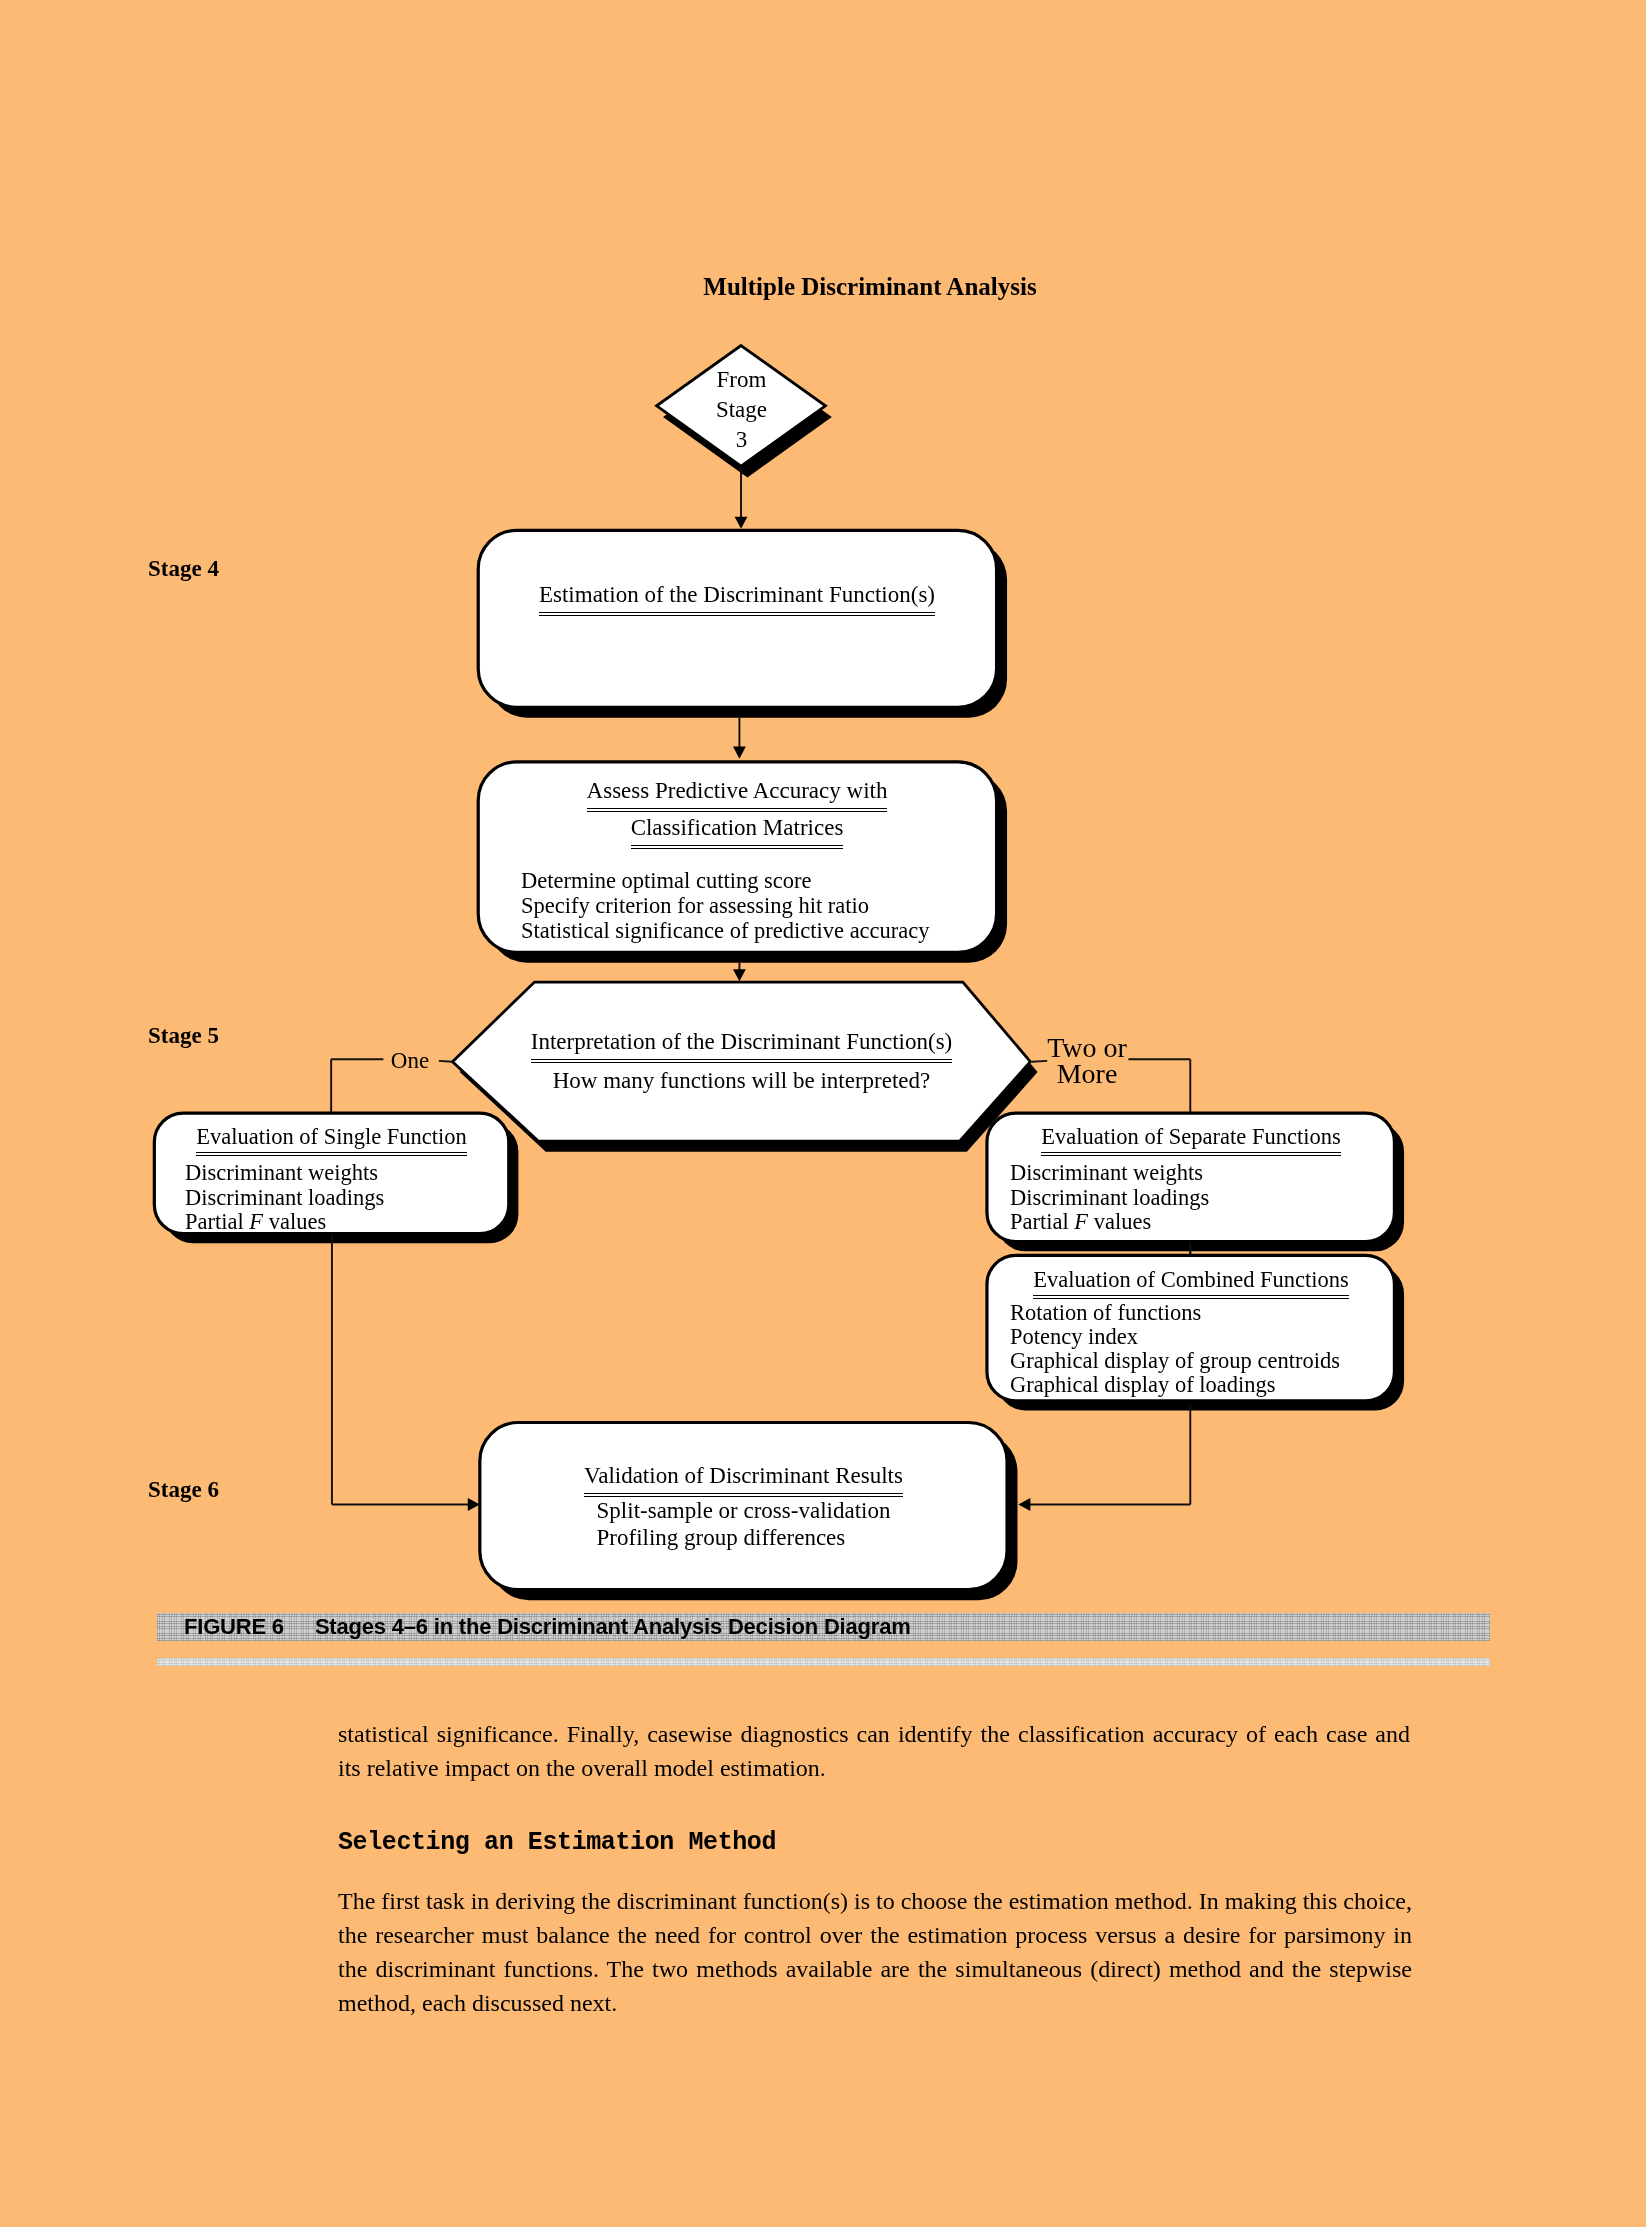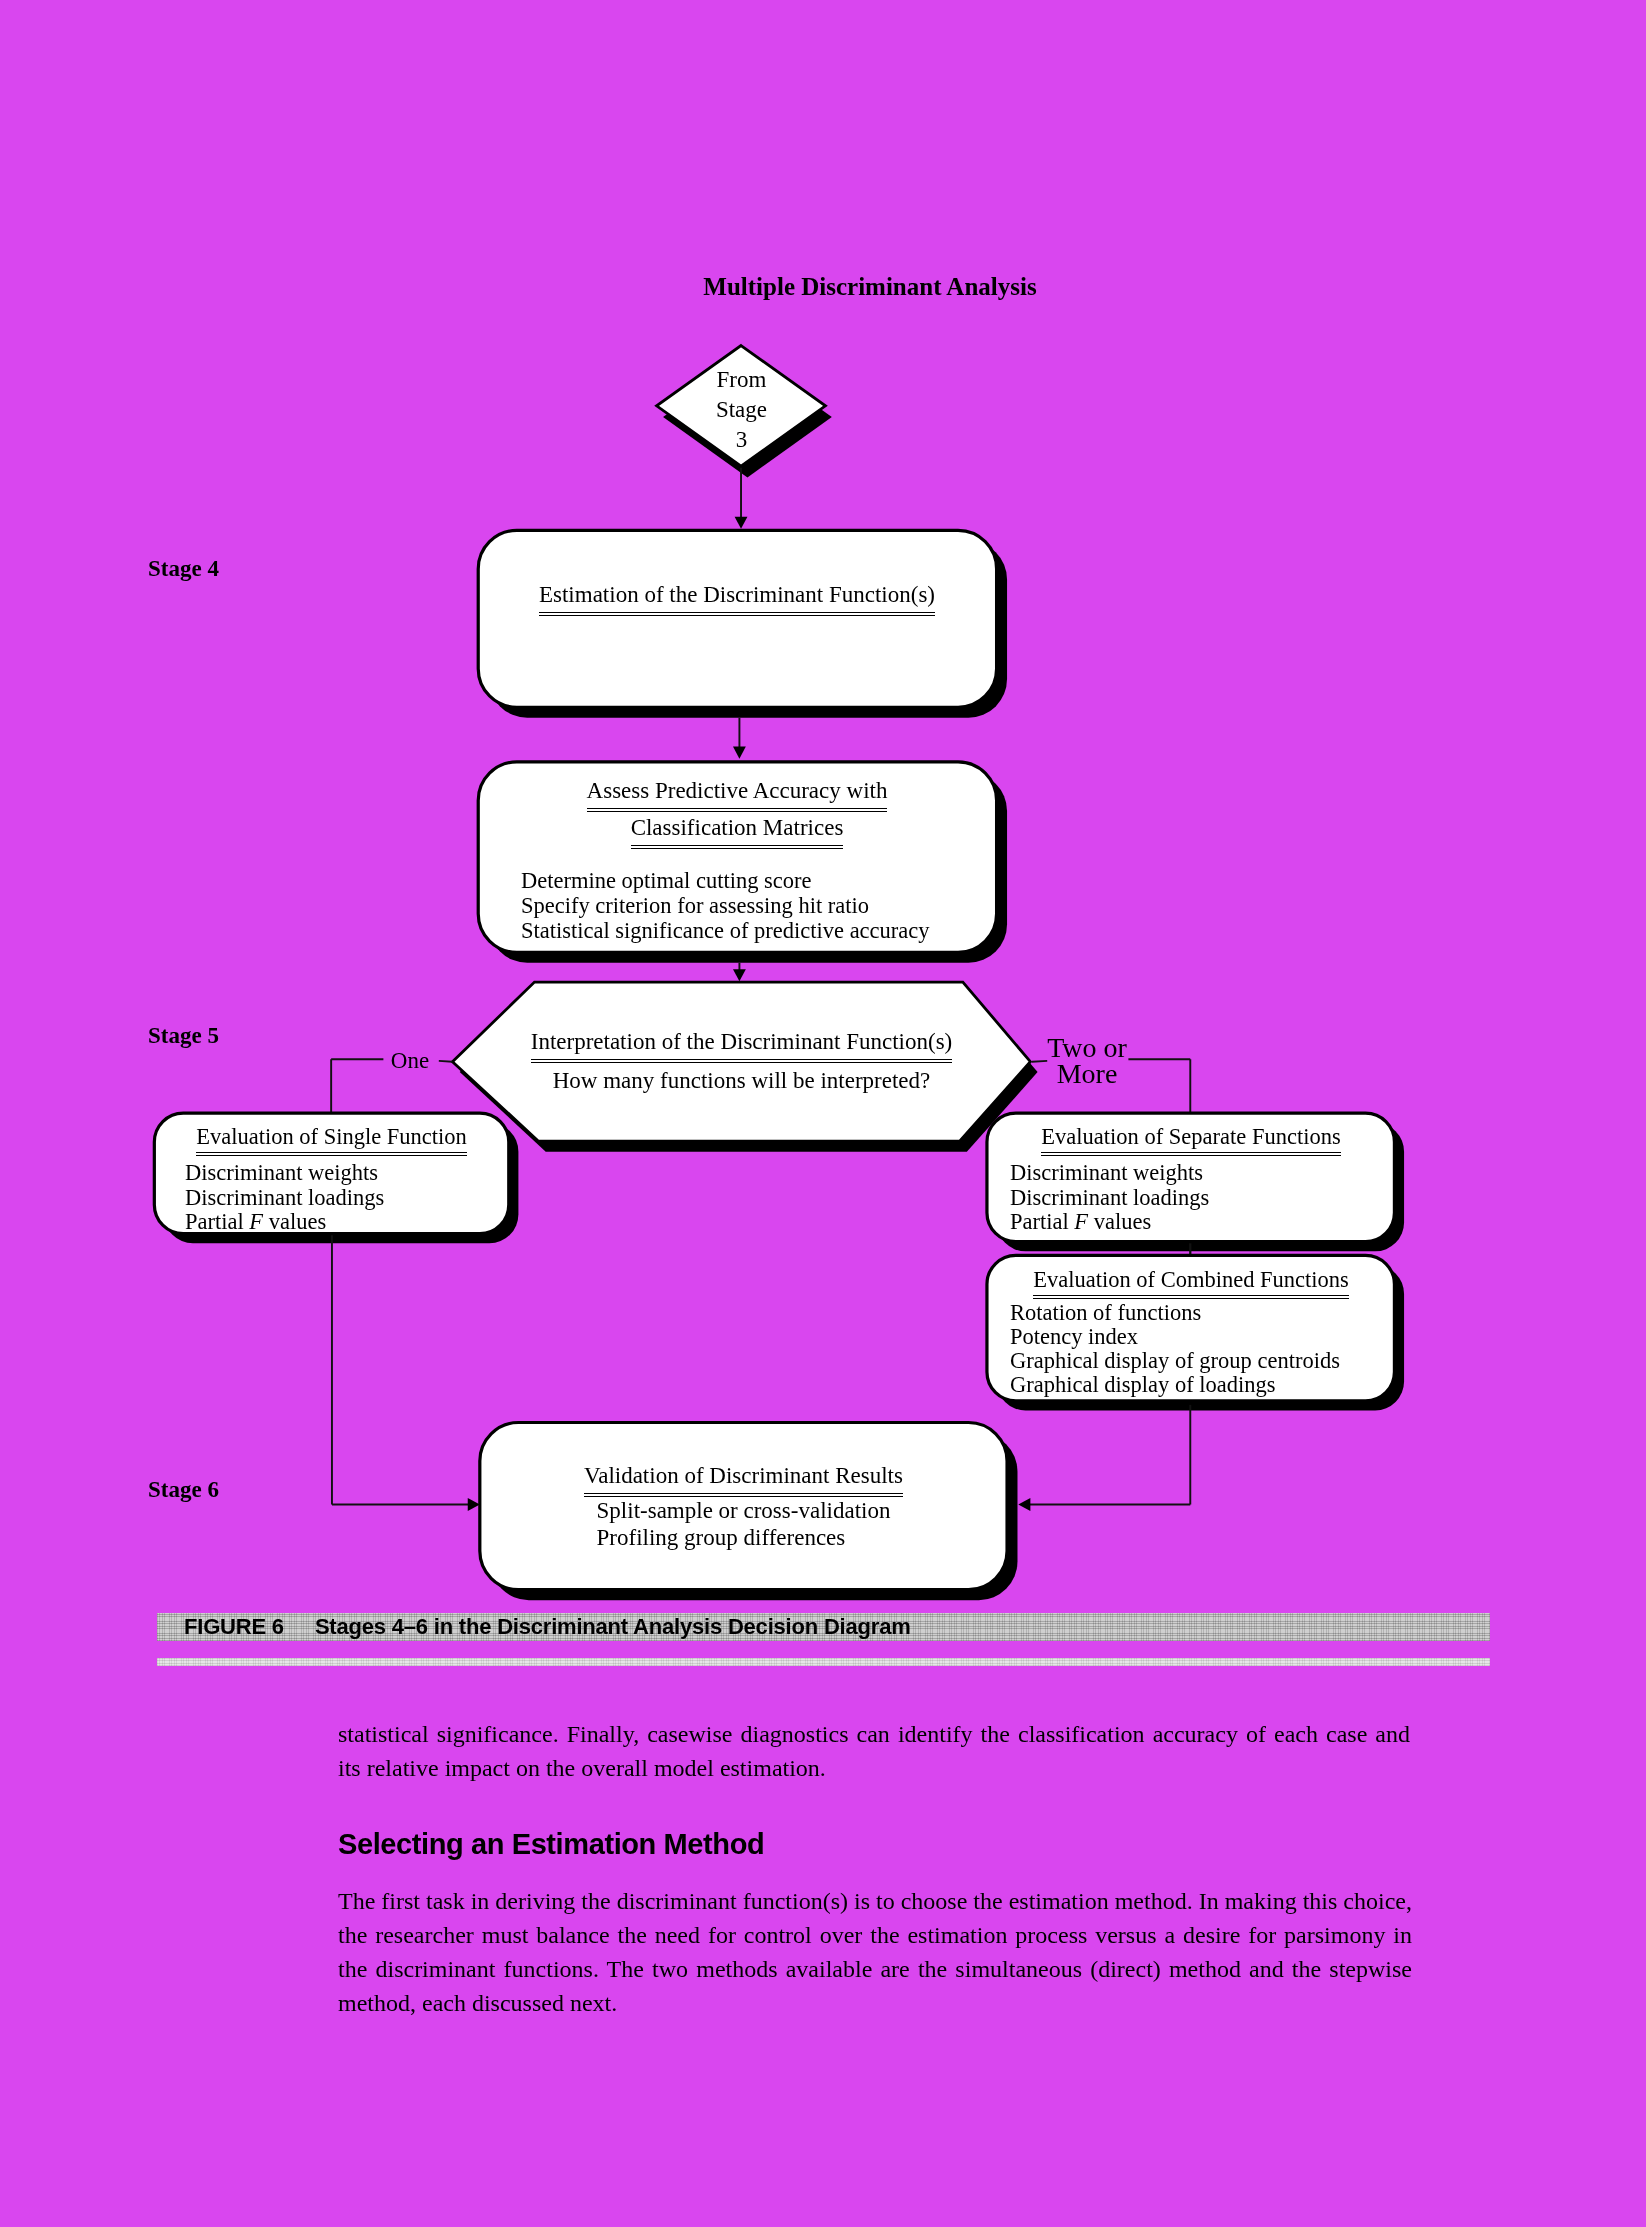--- a/index.html
+++ b/index.html
@@ -1,16 +1,16 @@
 <!DOCTYPE html>
 <html style="font-size:13px"><head>
 <meta charset="utf-8">
 <style>
   html,body{margin:0;padding:0;background:#888;}
-  .page{position:relative;width:1646px;height:2227px;background:#d946ef;margin:0 auto;
+  .page{position:relative;width:1646px;height:2227px;background:#fdba74;margin:0 auto;
         font-family:"Liberation Serif","DejaVu Serif",serif;color:#000;overflow:hidden;}
   .layer{position:absolute;left:0;top:0;}
   .t{position:absolute;white-space:nowrap;}
   .ctr{text-align:center;white-space:normal;}
   .serif29{font-size:23px;line-height:26.5px;}
   .serif28{font-size:22.5px;line-height:25px;}
   .bold-serif{font-weight:bold;}
   .undl{border-bottom:4px double #000;padding-bottom:3.2px;display:inline-block;}
   .items-block{display:inline-block;text-align:left;}
   .stage-label{font-size:23px;font-weight:bold;}
@@ -19,22 +19,22 @@
            background-color:#cfcfcf;
            background-image:repeating-linear-gradient(0deg, rgba(0,0,0,.20) 0 0.8px, transparent 0.8px 2.4px),
                             repeating-linear-gradient(90deg, rgba(0,0,0,.14) 0 0.8px, transparent 0.8px 2.4px);}
   .cap-strip{position:absolute;background-color:#e6e6e6;
            background-image:repeating-linear-gradient(0deg, rgba(0,0,0,.10) 0 0.8px, transparent 0.8px 2.4px),
                             repeating-linear-gradient(90deg, rgba(0,0,0,.08) 0 0.8px, transparent 0.8px 2.4px);}
   .cap-text{font-family:"Liberation Sans","DejaVu Sans",sans-serif;font-weight:bold;font-size:22px;
             letter-spacing:-0.2px;}
   .body-par{position:absolute;font-size:24px;line-height:34px;text-align:justify;white-space:normal;
             hyphens:none;}
-  .body-head{position:absolute;font-family:Liberation Sans, sans-serif;
-             font-weight:bold;font-size:29px;letter-spacing:-0.4px;text-align:center;}
+  .body-head{position:absolute;font-family:Liberation Mono, monospace;
+             font-weight:bold;font-size:25px;letter-spacing:-0.4px;text-align:center;}
   i.pf{font-style:italic;}
 </style>
 </head>
 <body>
 
 <div class="page">
 
   <svg class="layer" width="1646" height="2227" viewBox="0 0 2048 2771">
 
     <polygon points="930,444 1035,519 930,594 825,519" fill="#000"></polygon>

